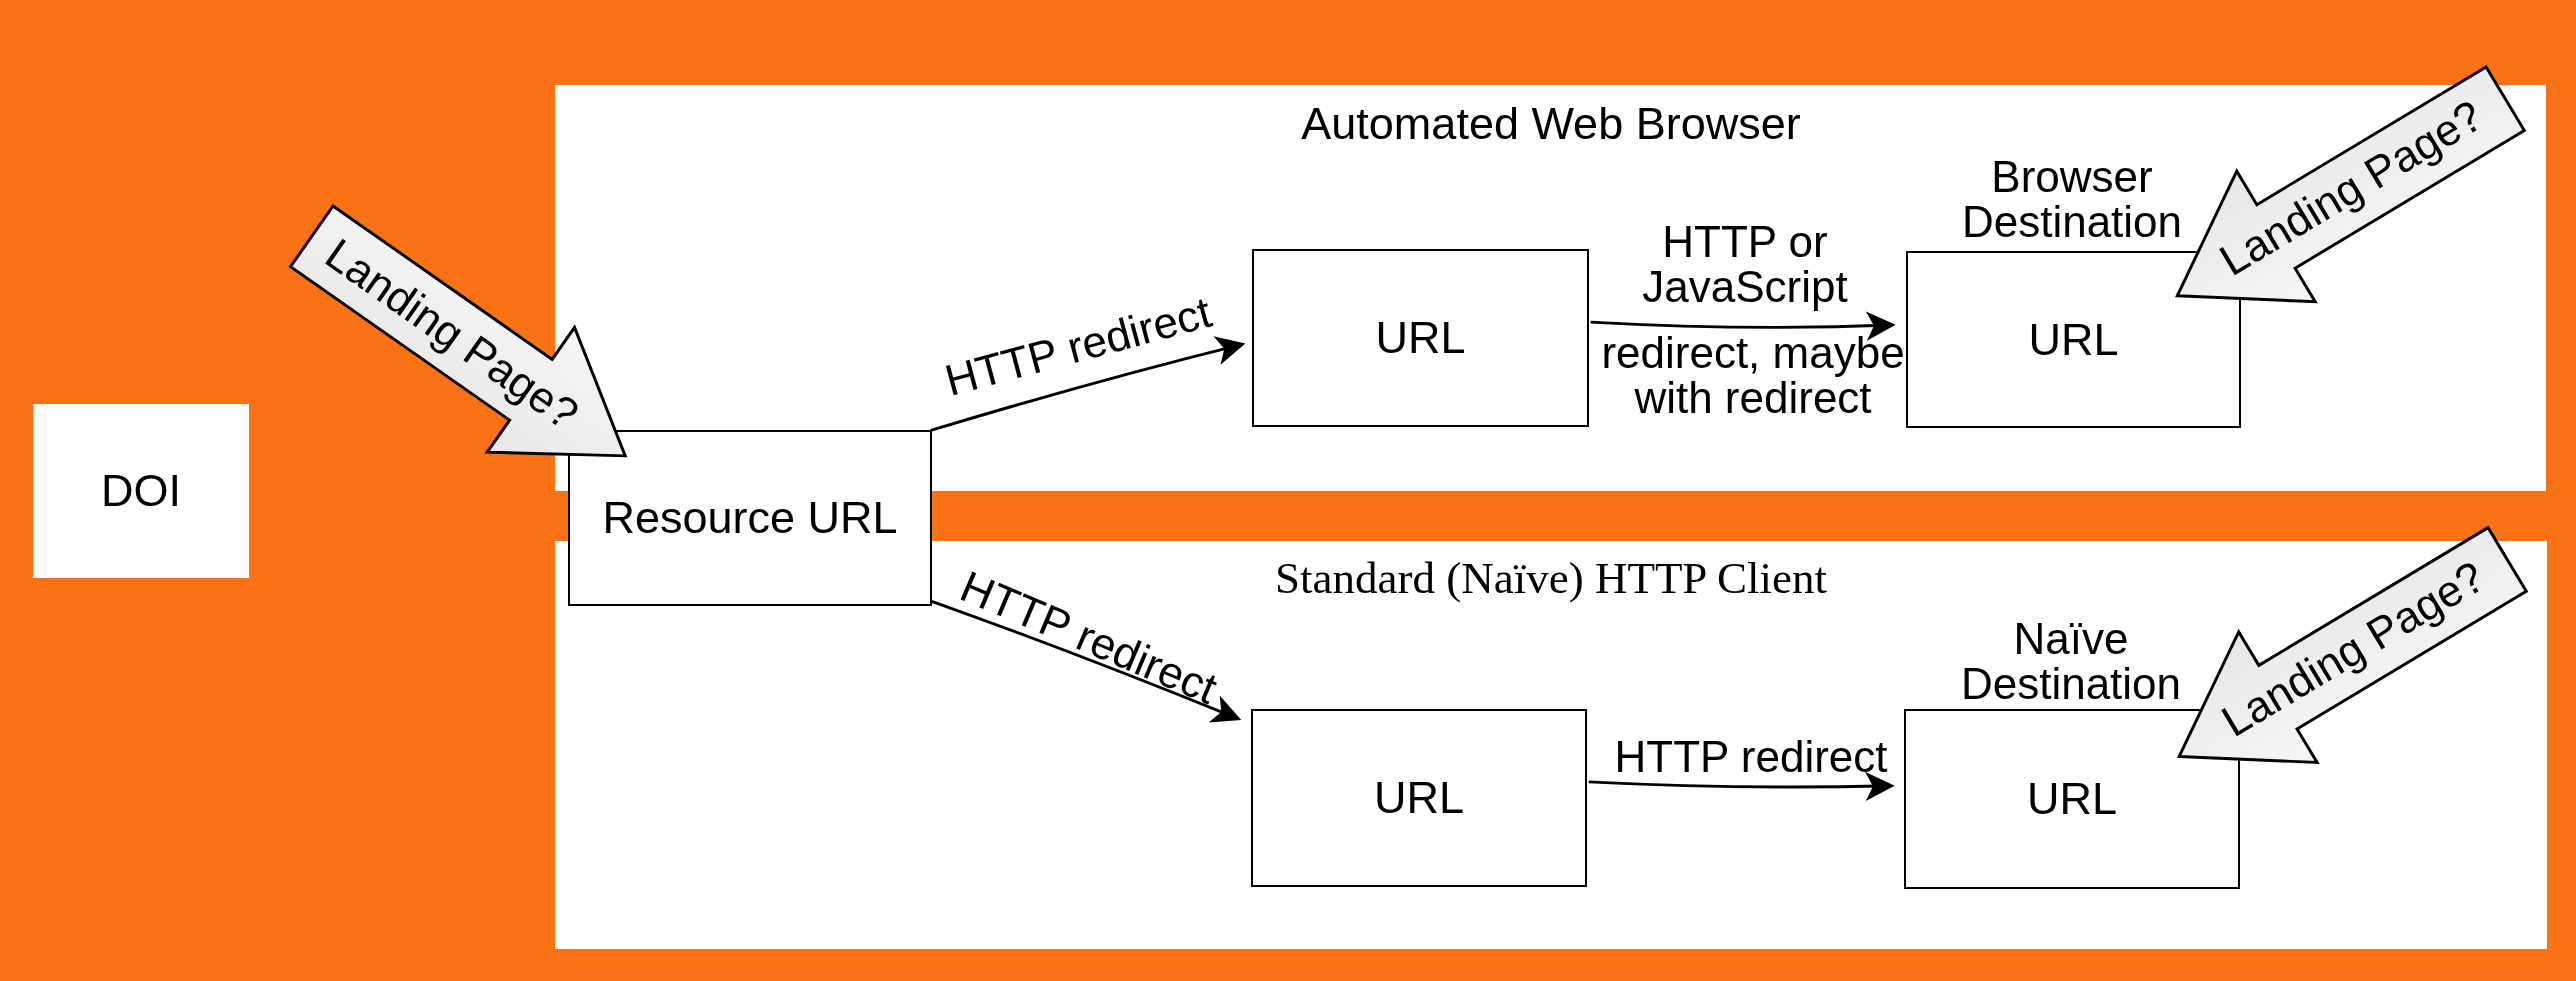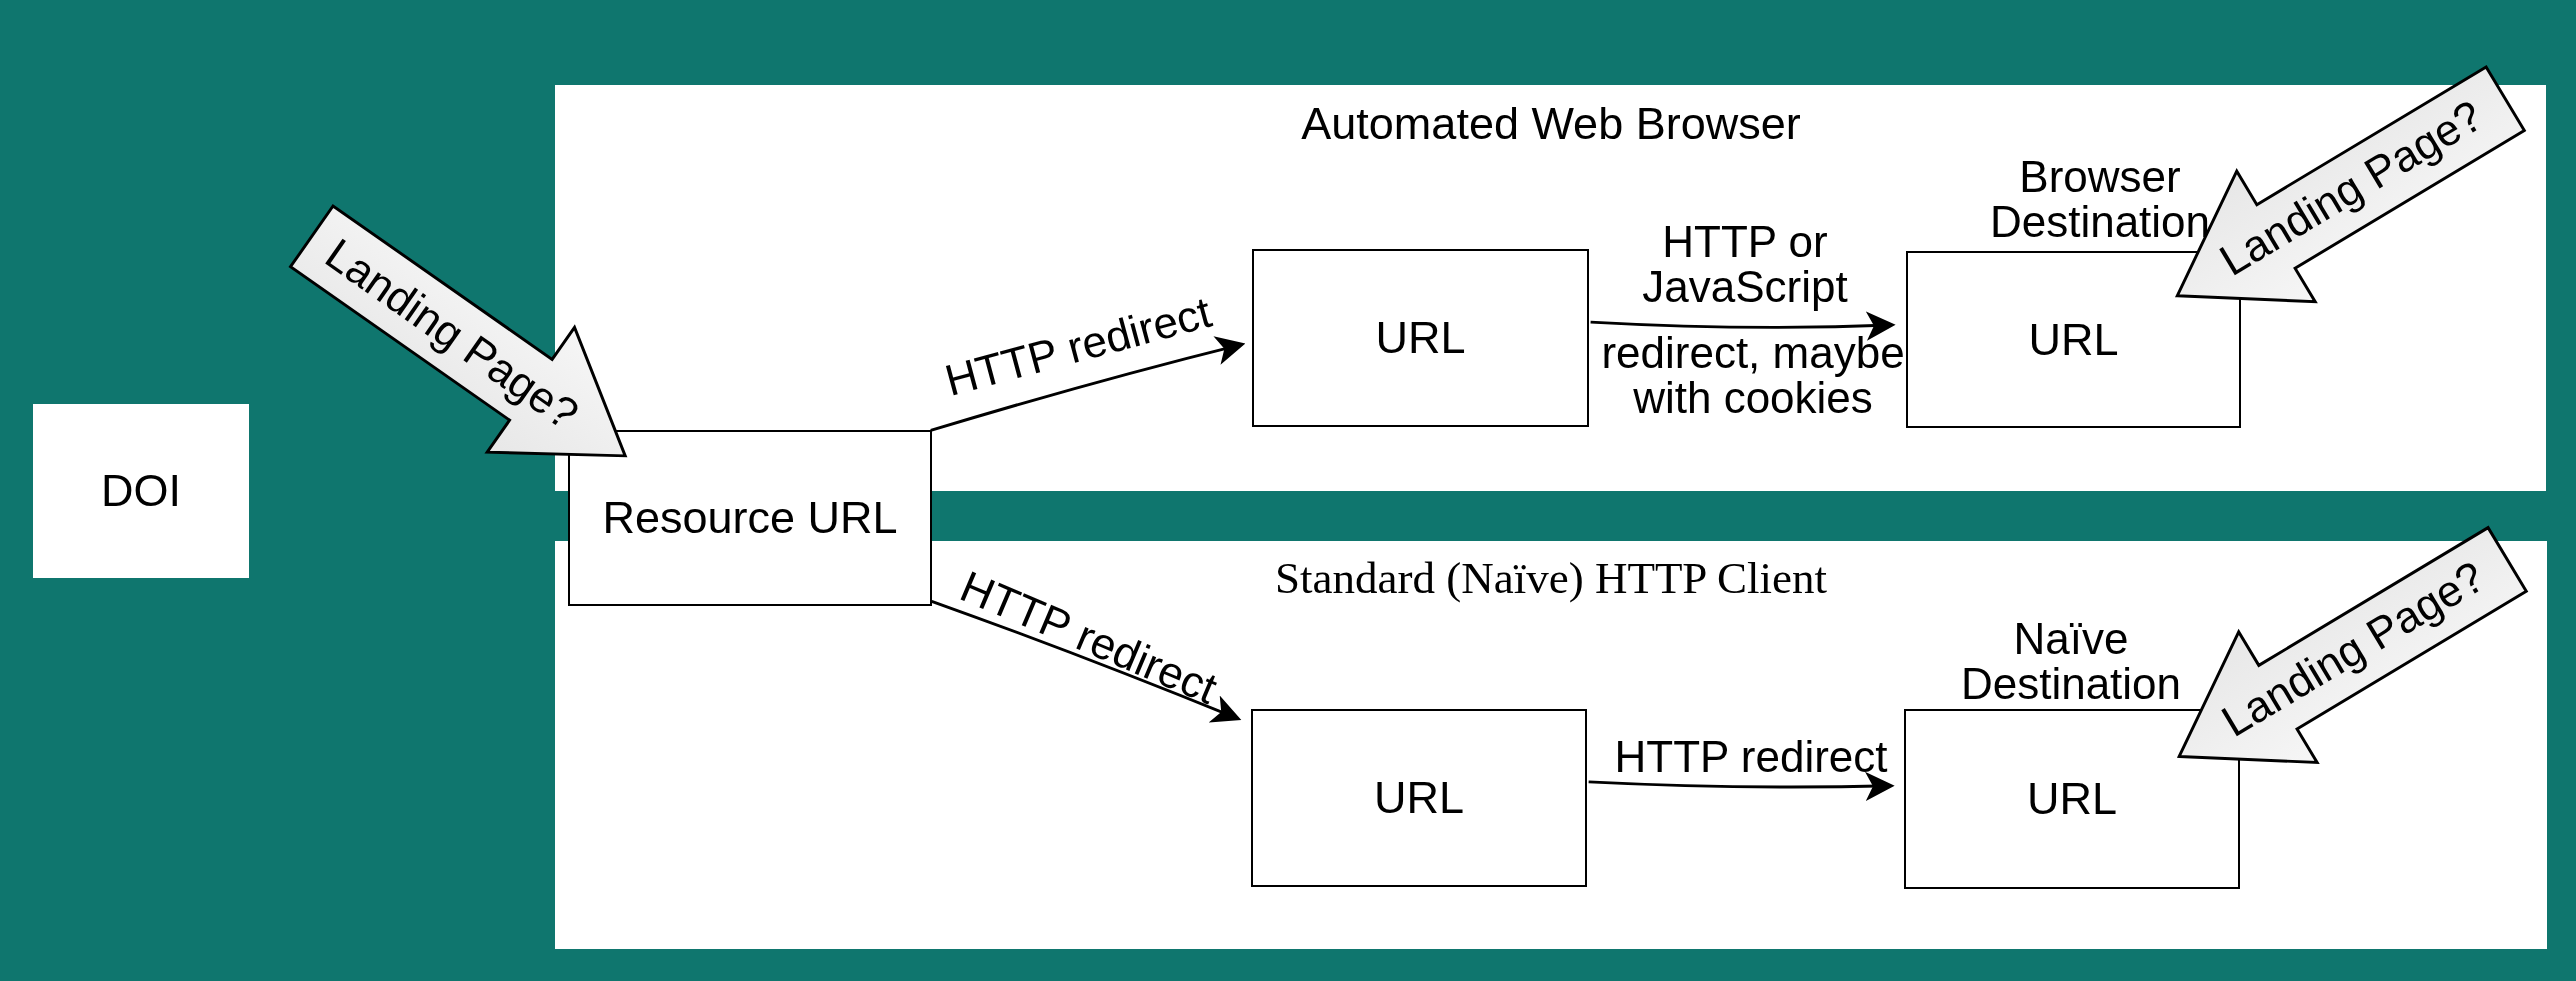--- a/index.html
+++ b/index.html
@@ -12,21 +12,21 @@
     height: 981px;
     overflow: hidden;
     font-family: "Liberation Sans", "DejaVu Sans", sans-serif;
     color: #000000;
   }
   .stage {
     position: absolute;
     left: 0; top: 0;
     width: 2576px;
     height: 981px;
-    background: #0f766e;
+    background: #f97316;
   }
   .panel {
     position: absolute;
     background: #ffffff;
     z-index: 1;
   }
   .box {
     position: absolute;
     background: #ffffff;
     border: 2.9px solid #000000;
@@ -94,21 +94,21 @@
   </div>
 
   <div class="box" style="left:568px; top:430px; width:364px; height:176px;">
     <span>Resource URL</span>
   </div>
 
   <div class="box" style="left:1252px; top:249px; width:337px; height:178px;">
     <span>URL</span>
   </div>
 
-  <div class="lbl" style="left:2072px; top:154px;margin-left:28px;">
+  <div class="lbl" style="left:2072px; top:154px;">
     <div>Browser</div>
     <div>Destination</div>
   </div>
   <div class="box" style="left:1906px; top:251px; width:335px; height:177px;">
     <span>URL</span>
   </div>
 
   <div class="box" style="left:1251px; top:709px; width:336px; height:178px;">
     <span>URL</span>
   </div>
@@ -122,21 +122,21 @@
   </div>
 
   <div class="rot-lbl" style="left:1078px; top:346px; transform:translate(-50%,-50%) rotate(-15deg);">HTTP redirect</div>
 
   <div class="lbl" style="left:1745px; top:219px;">
     <div>HTTP or</div>
     <div>JavaScript</div>
   </div>
   <div class="lbl" style="left:1745px; top:330px;margin-left:8px;">
     <div>redirect, maybe</div>
-    <div>with cookies</div>
+    <div>with redirect</div>
   </div>
 
   <div class="rot-lbl" style="left:1089px; top:637px; transform:translate(-50%,-50%) rotate(23deg);">HTTP redirect</div>
 
   <div class="rot-lbl" style="left:1751px; top:756px; transform:translate(-50%,-50%);">HTTP redirect</div>
 
   <svg class="overlay" width="2576" height="981" viewBox="0 0 2638 1005">
     <defs>
       <linearGradient id="agrad" x1="0" y1="0" x2="0" y2="1">
         <stop offset="0" stop-color="#f6f6f6"></stop>

